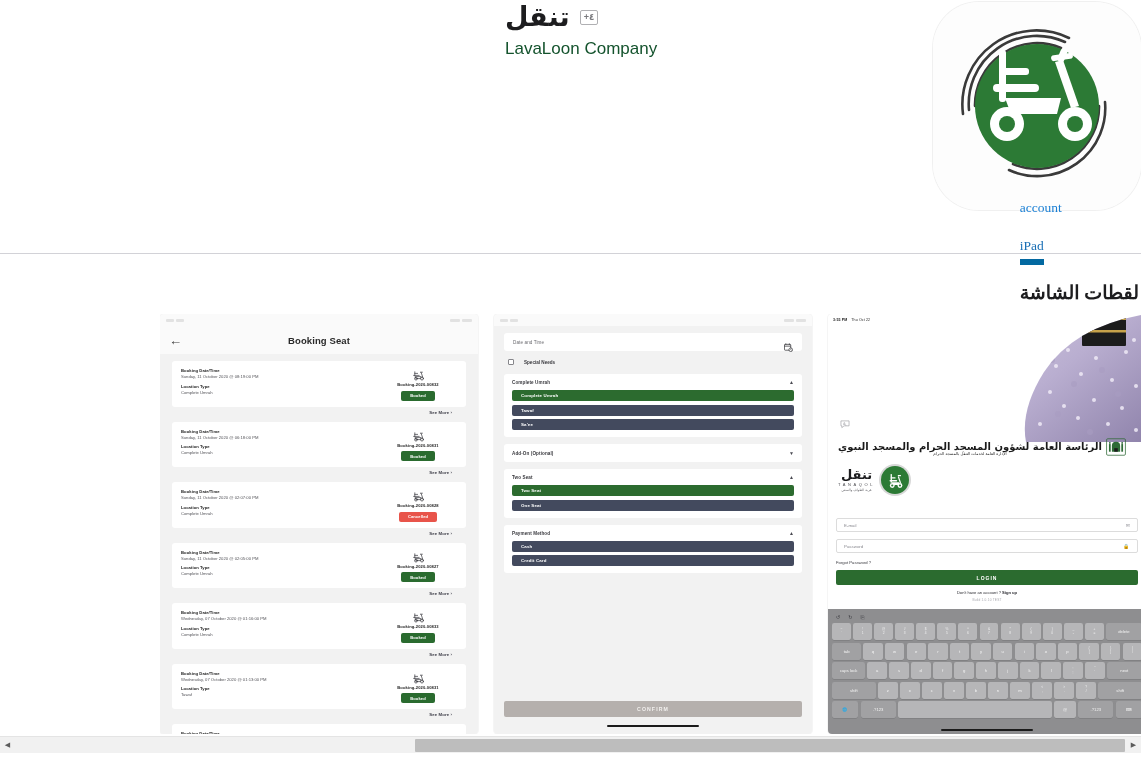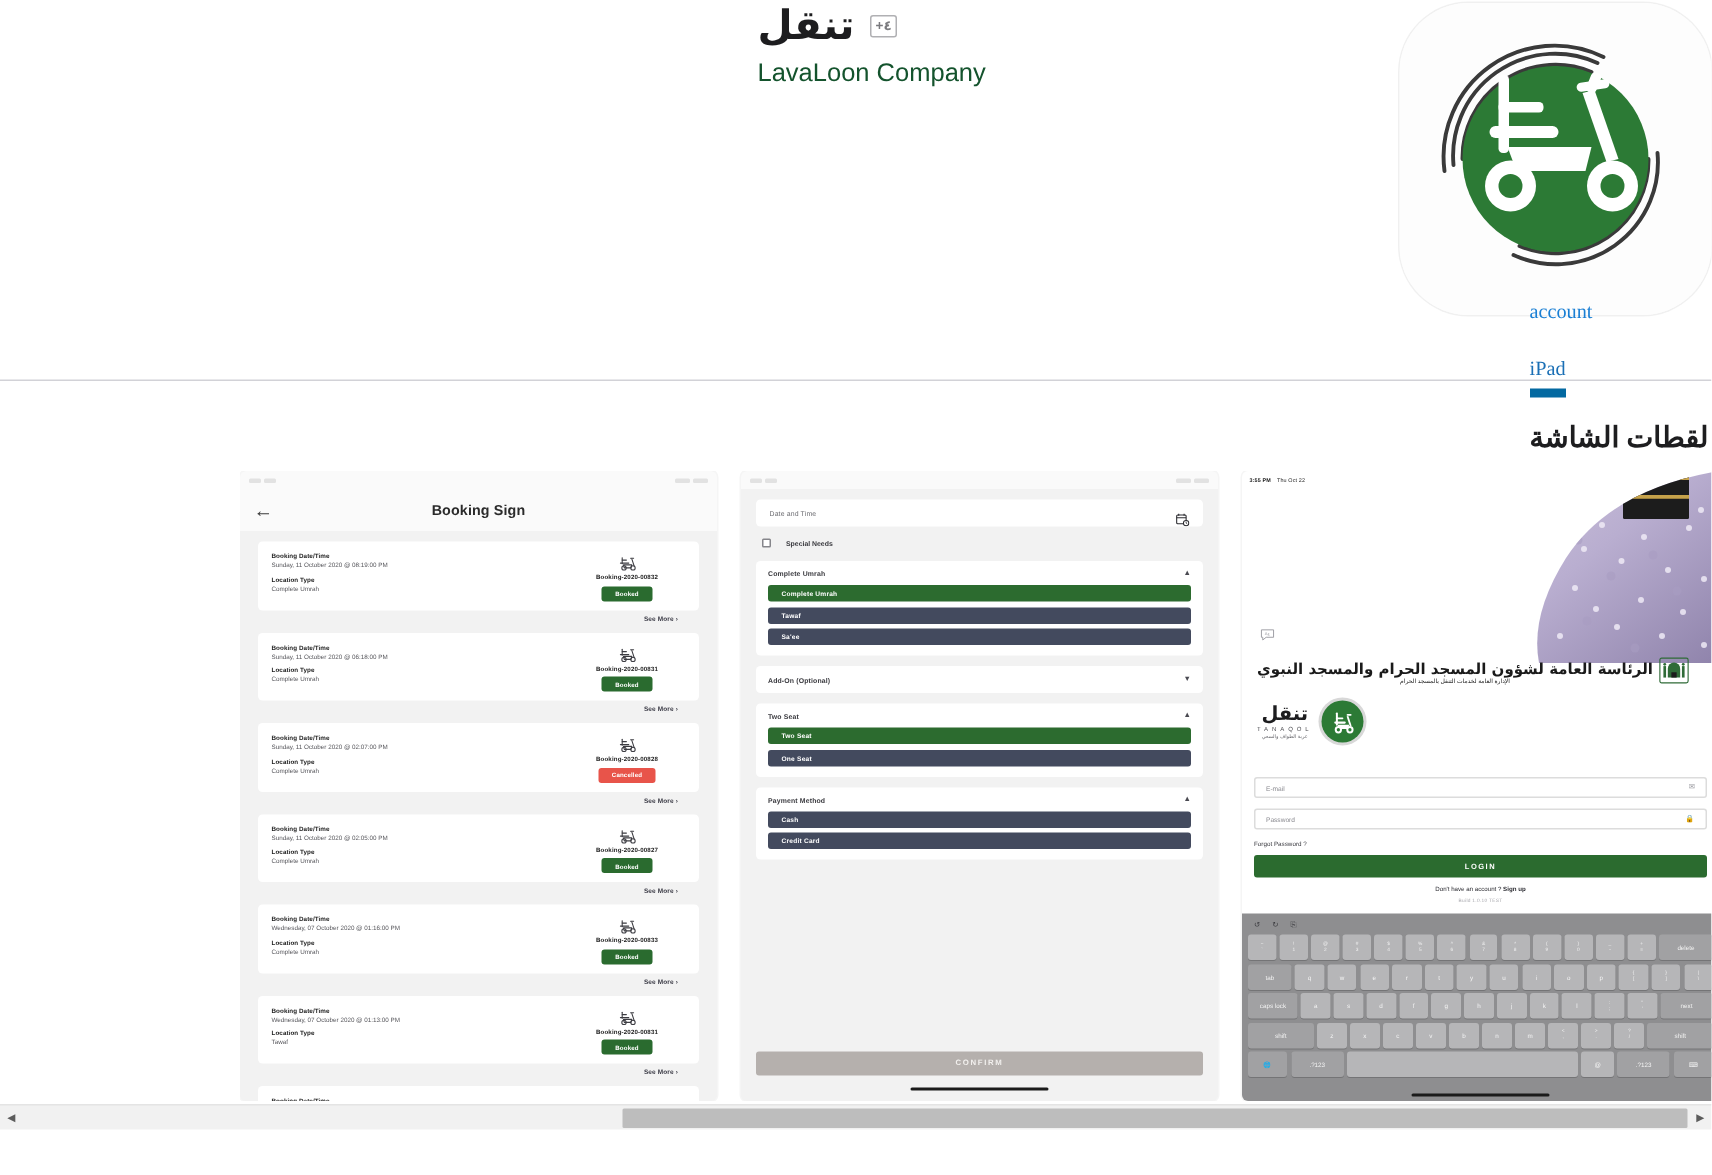--- a/index.html
+++ b/index.html
@@ -463,21 +463,21 @@
             <span class="sb-dot"></span>
             <span class="sb-dot"></span>
           </div>
         <div class="sb-right">
             <span class="sb-bar"></span>
             <span class="sb-bar"></span>
           </div>
       </div>
       <div class="s1-nav">
         <span class="s1-back">←</span>
-        <span class="s1-navtitle">Booking Sign</span>
+        <span class="s1-navtitle">Booking Seat</span>
       </div>
       <div class="s1-list" id="booking-rows">
           <div class="bk-card">
             <div class="bk-left">
               <div class="bk-lbl">Booking Date/Time</div>
               <div class="bk-val">Sunday, 11 October 2020 @ 08:19:00 PM</div>
               <div class="bk-lbl">Location Type</div>
               <div class="bk-val">Complete Umrah</div>
             </div>
             <div class="bk-right">

